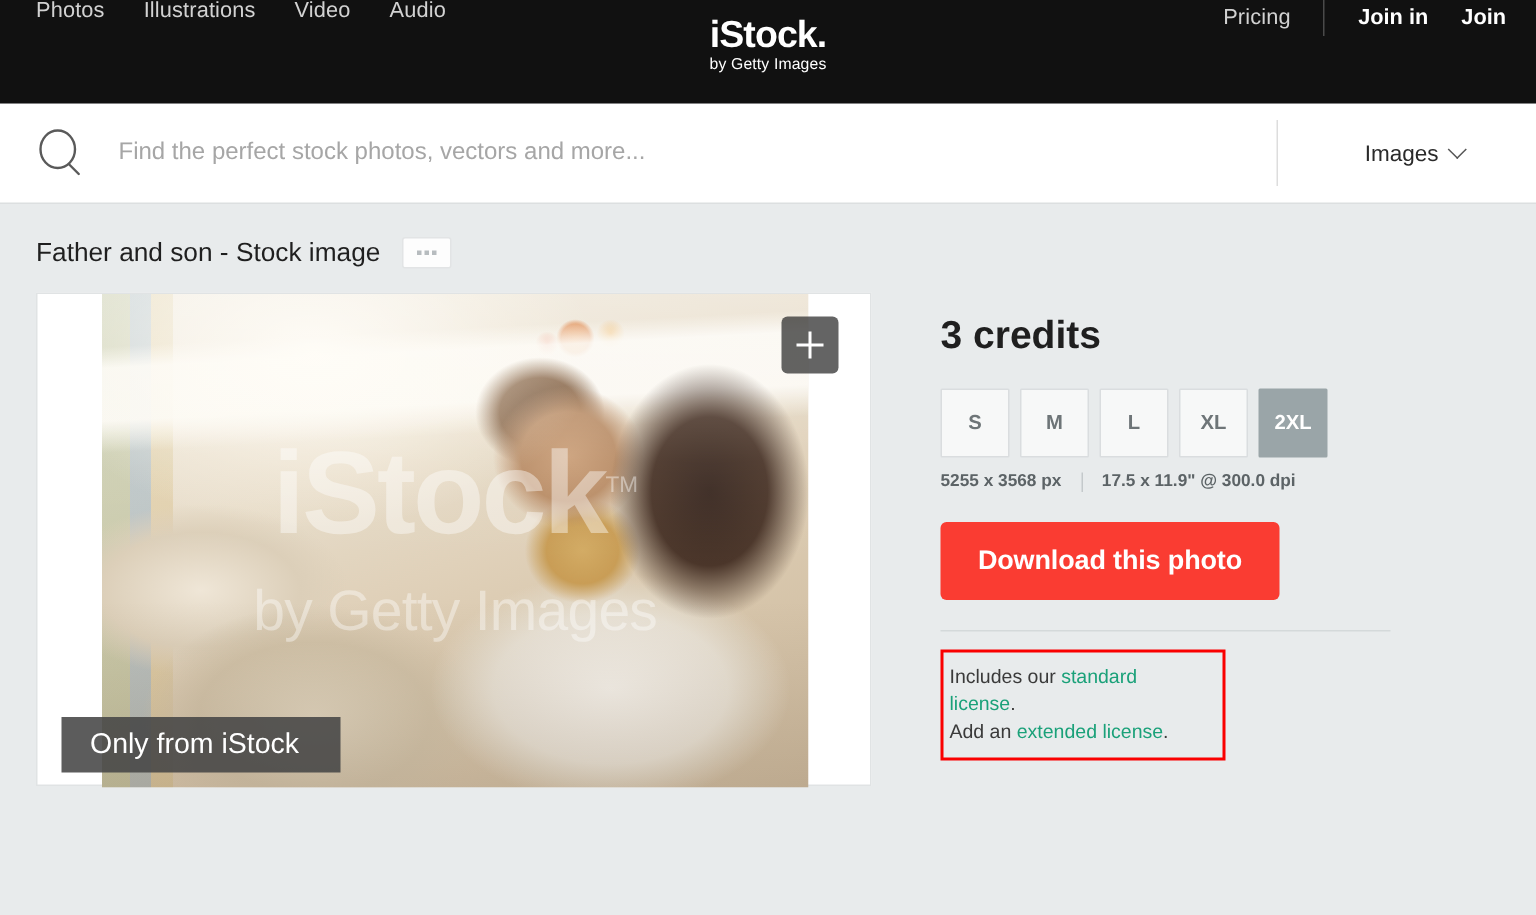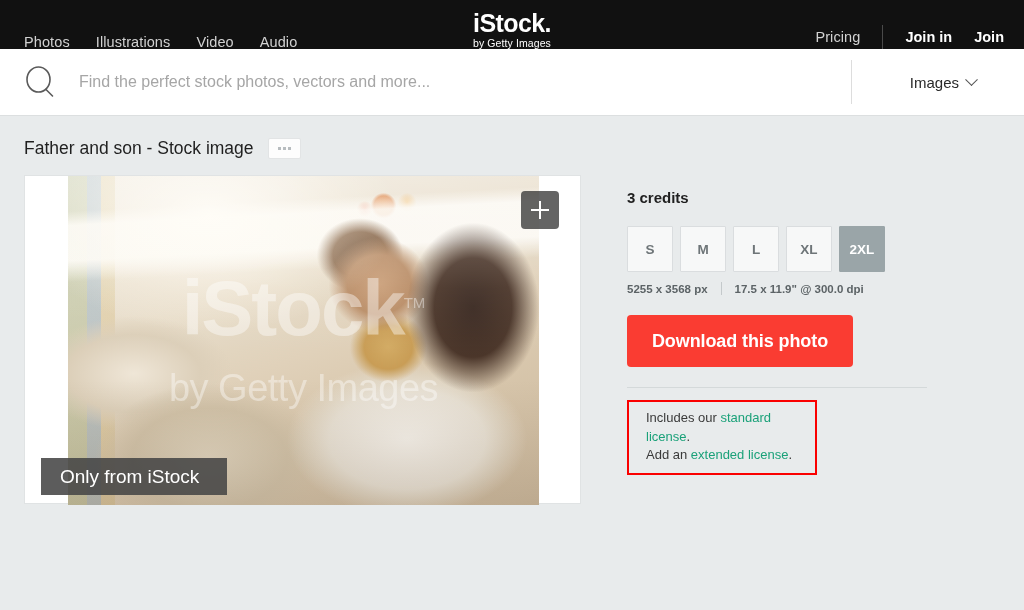--- a/index.html
+++ b/index.html
@@ -13,24 +13,24 @@
   body {
     font-family: "Liberation Sans", sans-serif;
     background: #e8ebec;
     color: #2a2a2a;
     -webkit-font-smoothing: antialiased;
   }
 
   
   .topnav {
     position: relative;
-    height: 49px;
+    height: 69px;
     background: #111111;
     display: flex;
-    align-items: flex-end;
+    align-items: flex-start;
     padding: 0 20px 0 24px;
   }
   .nav-left {
     display: flex;
     align-items: center;
     gap: 26px;
   }
   .nav-link {
     color: #d2d2d2;
     font-size: 14.5px;
@@ -285,21 +285,21 @@
   }
 
   
   .sidebar {
     margin-left: 46px;
     width: 300px;
     flex: 0 0 auto;
     padding-top: 14px;
   }
   .credits {
-    font-size: 15px;
+    font-size: 26px;
     font-weight: bold;
     color: #1f1f1f;
     line-height: 1.15;
   }
   .collection {
     font-size: 16px;
     color: #3a3a3a;
     margin-top: 1px;
     line-height: 1.2;
   }
@@ -361,21 +361,21 @@
   .hr {
     height: 1px;
     background: #d4d9da;
     margin: 20px 0 0 0;
     width: 300px;
   }
 
   .license-box {
     margin-top: 12px;
     border: 2px solid #fa0000;
-    padding: 7px 10px 8px 17px;
+    padding: 7px 10px 8px 4px;
     width: 190px;
     line-height: 1.42;
     font-size: 13px;
     color: #3a3a3a;
   }
   .lic-link {
     color: #1aa179;
     cursor: pointer;
   }
 

